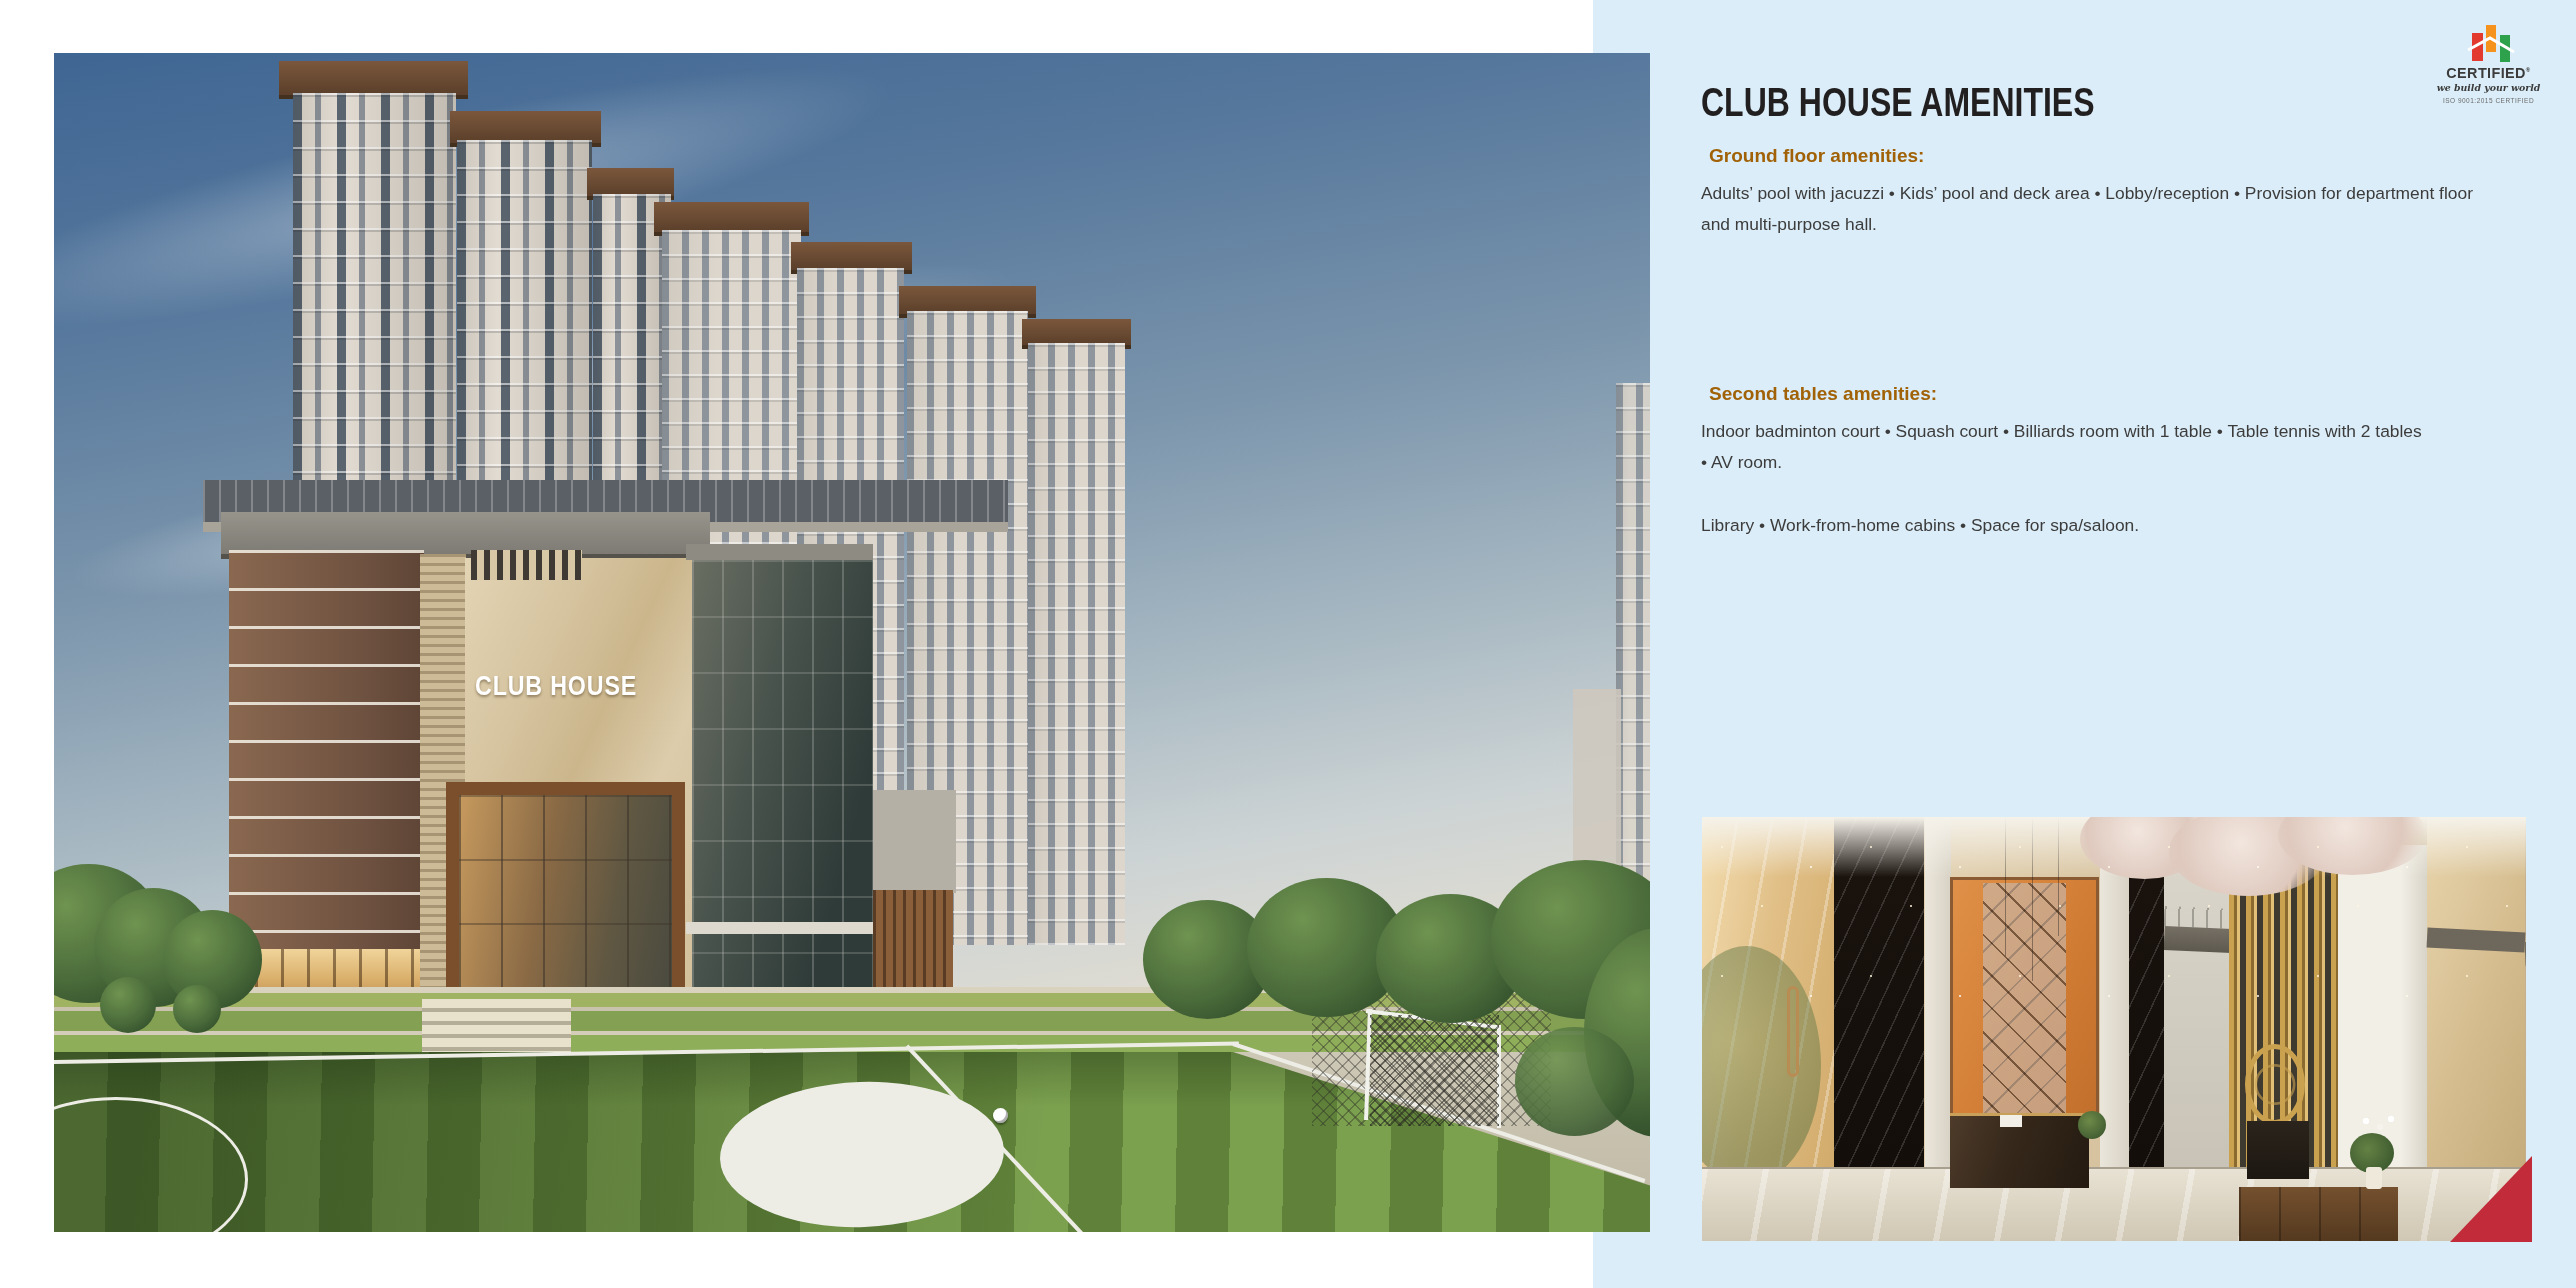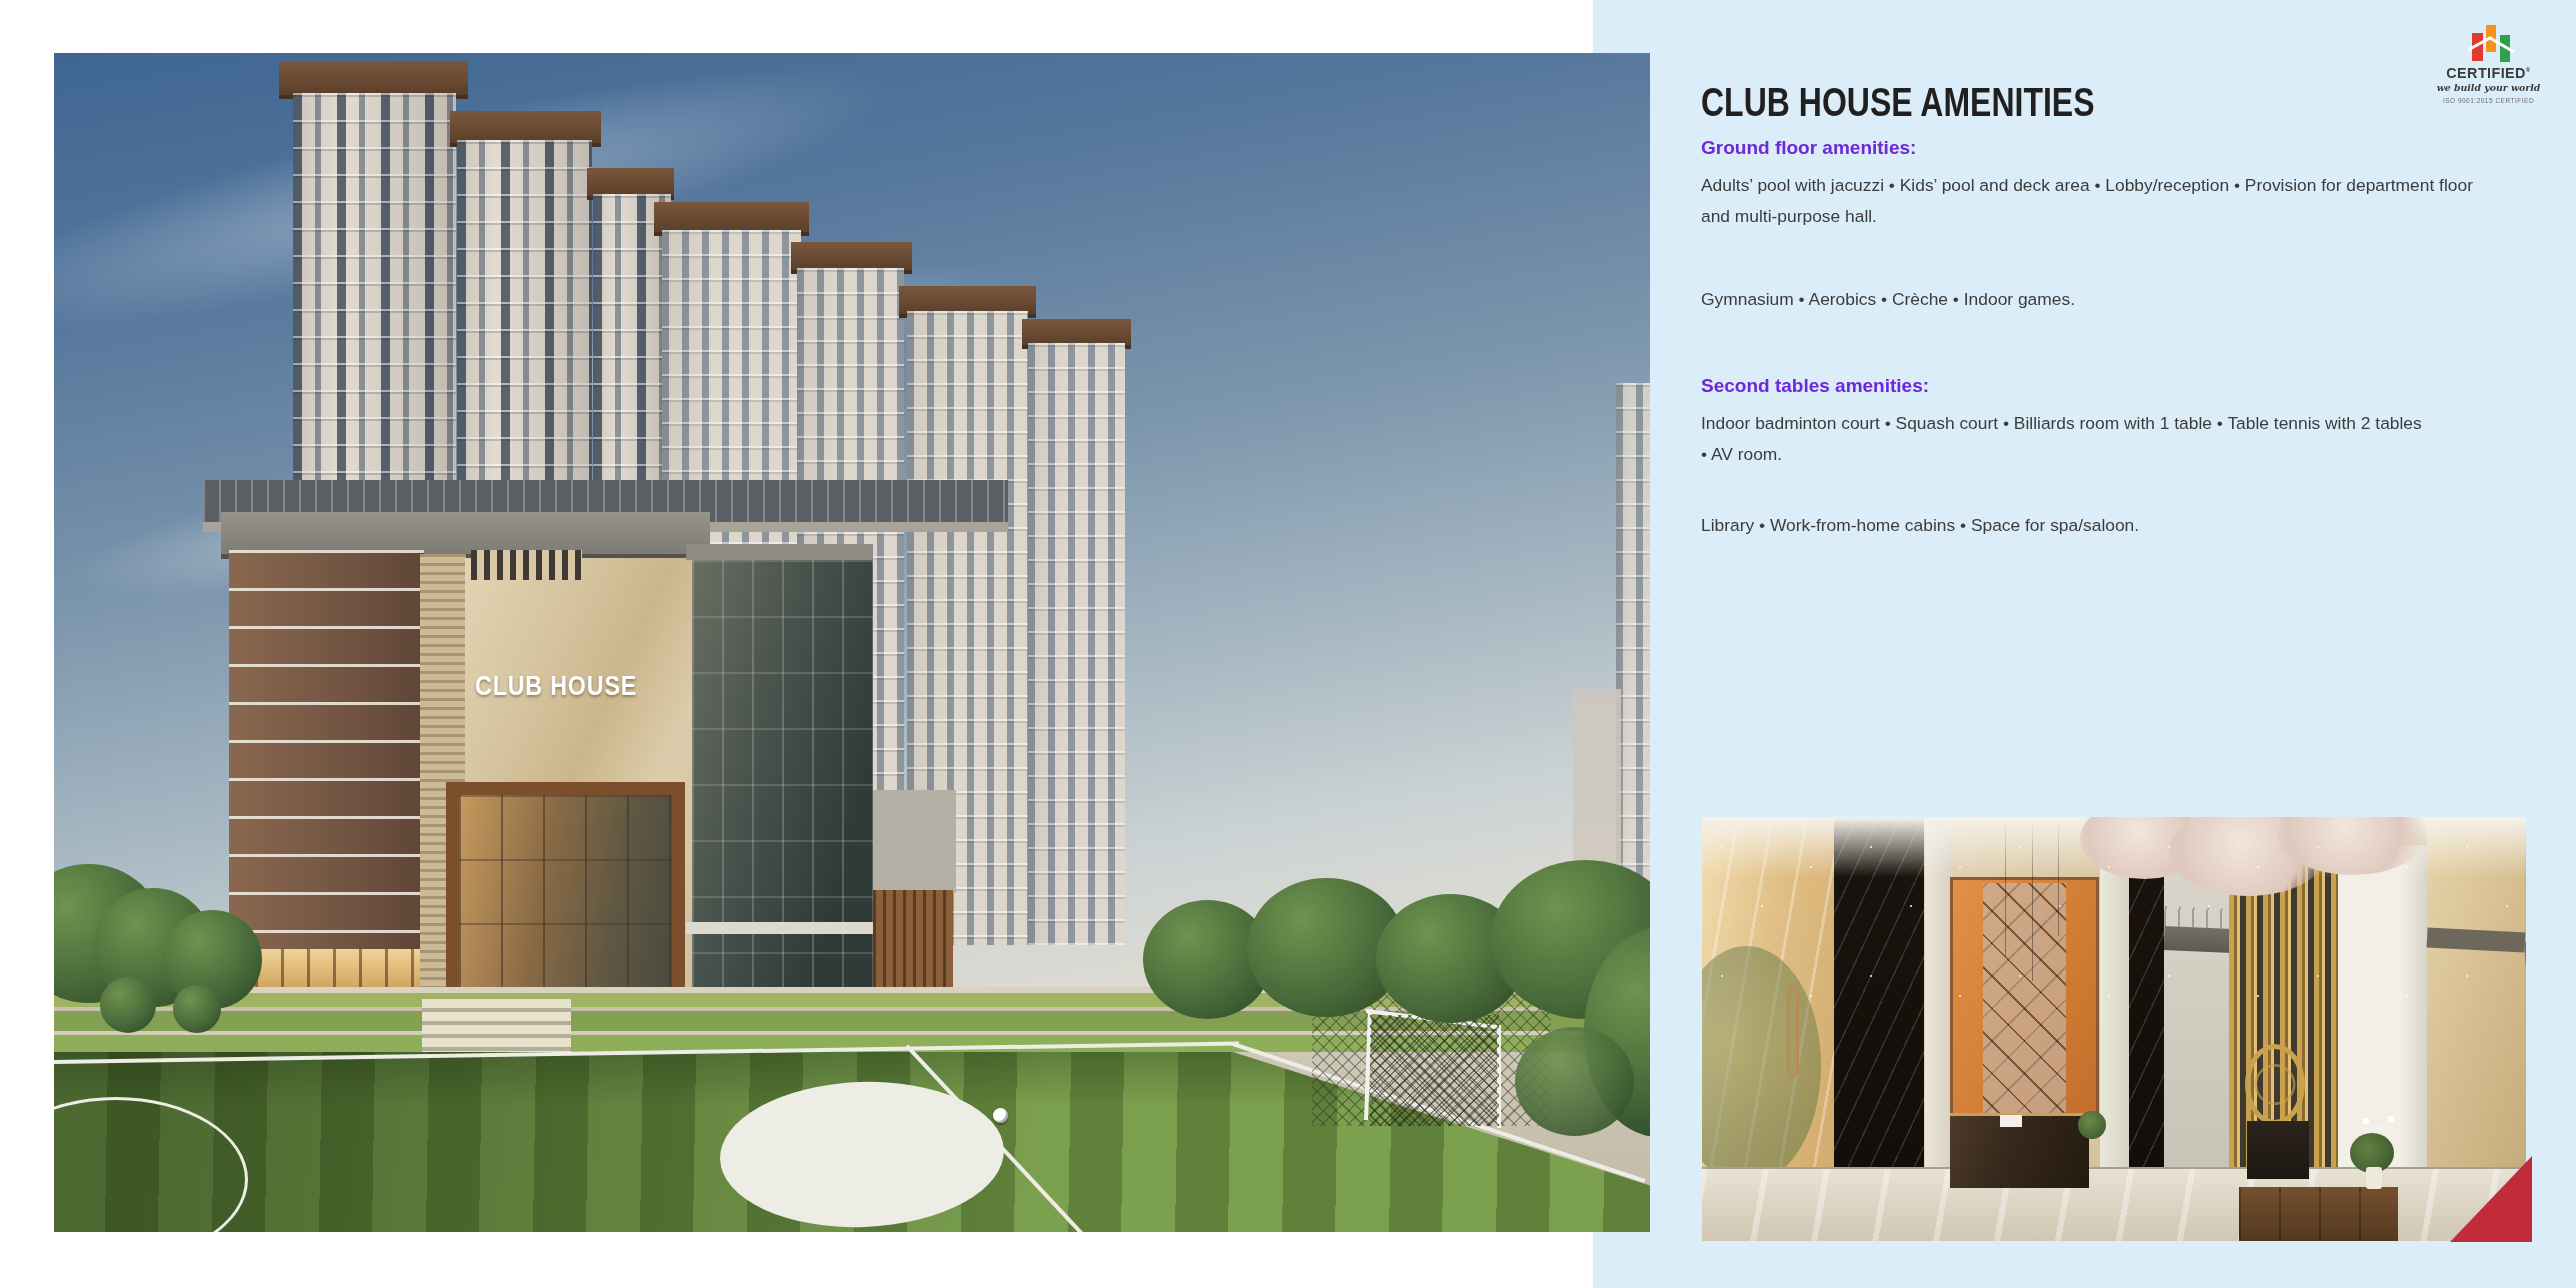--- a/index.html
+++ b/index.html
@@ -5,21 +5,21 @@
   html,body{margin:0;padding:0;background:#9a9a9a;}
   .page{position:relative;width:2576px;height:1288px;background:#ffffff;overflow:hidden;
         font-family:"Liberation Sans", sans-serif;}
   .a{position:absolute;}
 
   
   .panel{left:1593px;top:0;width:983px;height:1288px;background:#DBEDF8;}
   .title{left:1701px;top:80px;font-size:40px;font-weight:800;color:#221F20;
          transform:scaleX(.8);transform-origin:left top;white-space:nowrap;letter-spacing:0;}
   .sec{left:1701px;width:861px;}
-  .sec h3{margin:0;font-size:19px;line-height:22px;font-weight:700;color:#6d28d9;}
+  .sec h3{margin:8px;font-size:19px;line-height:22px;font-weight:700;color:#a16207;}
   .sec p{margin:11px 0 0 0;font-size:17.4px;line-height:31px;color:#3C3C3C;white-space:pre-line;}
   .sec0{top:137px}.sec1{top:273px}.sec2{top:375px}.sec3{top:499px}.sec4{top:591px}
 
   
   .brand{left:2433px;top:12px;width:111px;text-align:center;}
   .brand svg{display:block;margin:0 auto;}
   .brand-name{font-size:14.4px;font-weight:700;letter-spacing:0.4px;color:#3B3B3B;margin-top:1px;}
   .brand-name sup{font-size:6px;}
   .brand-tag{font-family:"DejaVu Serif", serif;font-style:italic;font-weight:700;
              font-size:9.4px;color:#3B3B3B;margin-top:1px;}
@@ -245,21 +245,20 @@
   </div>
 
   <div class="a title">CLUB HOUSE AMENITIES</div>
 
   <div class="a sec sec0">
     <h3>Ground floor amenities:</h3>
     <p>Adults’ pool with jacuzzi • Kids’ pool and deck area • Lobby/reception • Provision for department floor
 and multi-purpose hall.</p>
   </div>
   <div class="a sec sec1">
-    <p>Gymnasium • Aerobics • Crèche • Indoor games.</p>
   </div>
   <div class="a sec sec2">
     <h3>Second tables amenities:</h3>
     <p>Indoor badminton court • Squash court • Billiards room with 1 table • Table tennis with 2 tables
 • AV room.</p>
   </div>
   <div class="a sec sec3">
     <p>Library • Work-from-home cabins • Space for spa/saloon.</p>
   </div>
   <div class="a sec sec4">

